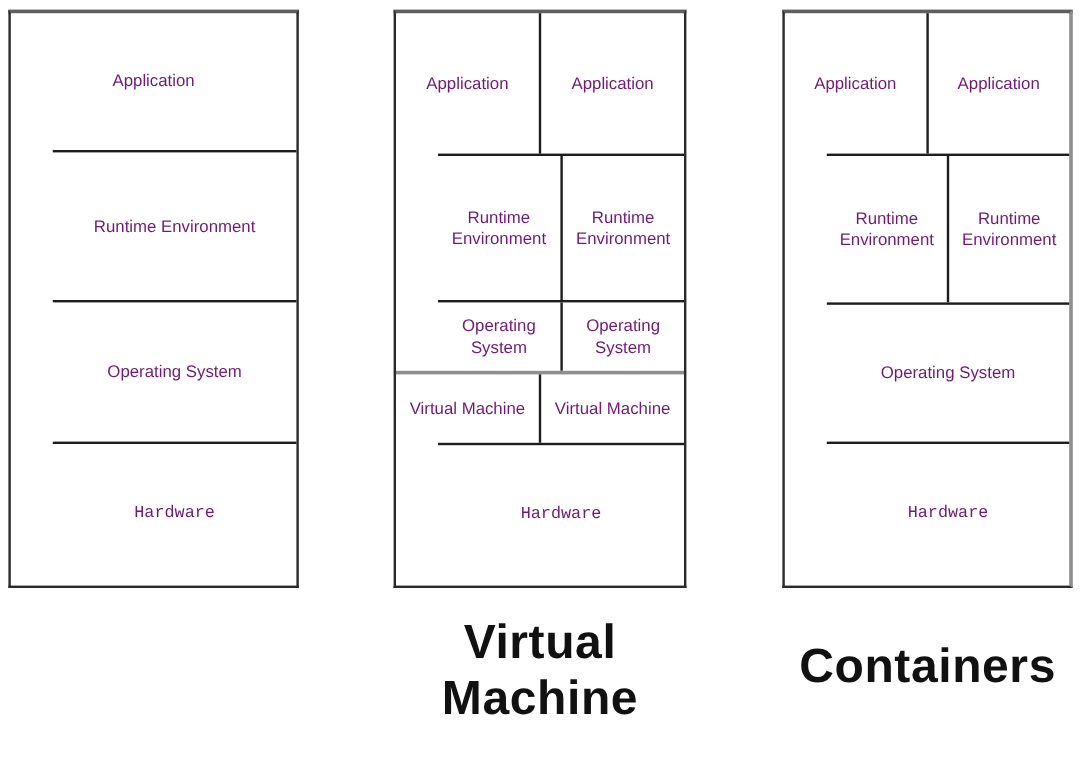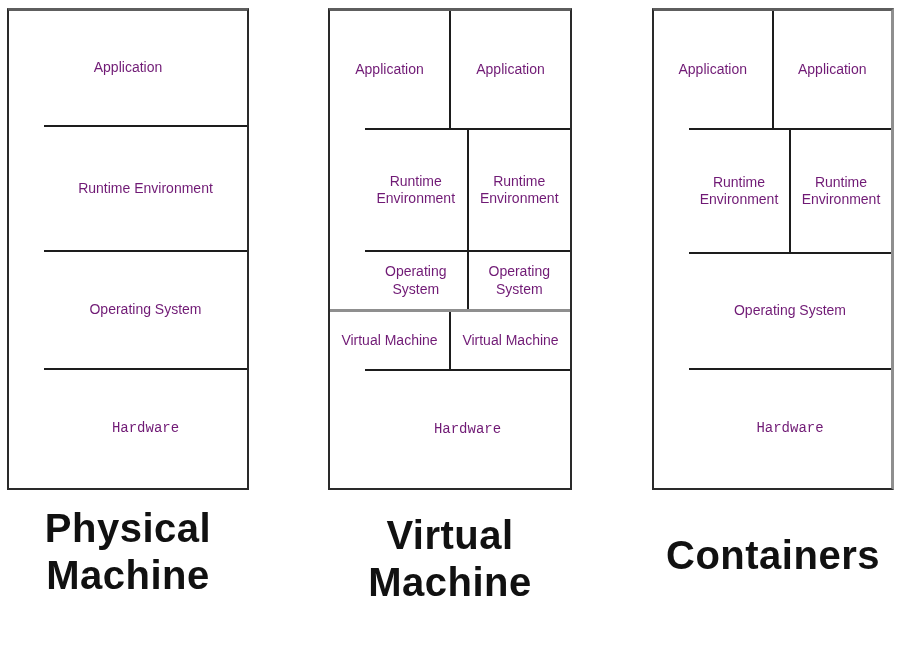--- a/index.html
+++ b/index.html
@@ -149,19 +149,18 @@
       <div class="cell">Runtime Environment</div>
     </div>
     <div class="row r3 divided">
       <div class="cell">Operating System</div>
     </div>
     <div class="row grow divided">
       <div class="cell">Hardware</div>
     </div>
   </div>
 
-  <div class="big-label" id="label-physical">Physical Machine</div>
   <div class="big-label" id="label-virtual">Virtual Machine</div>
   <div class="big-label" id="label-containers">Containers</div>
 
   <div id="source-caption">Source： 公开资料</div>
 
 </div>
 
 </body></html>

